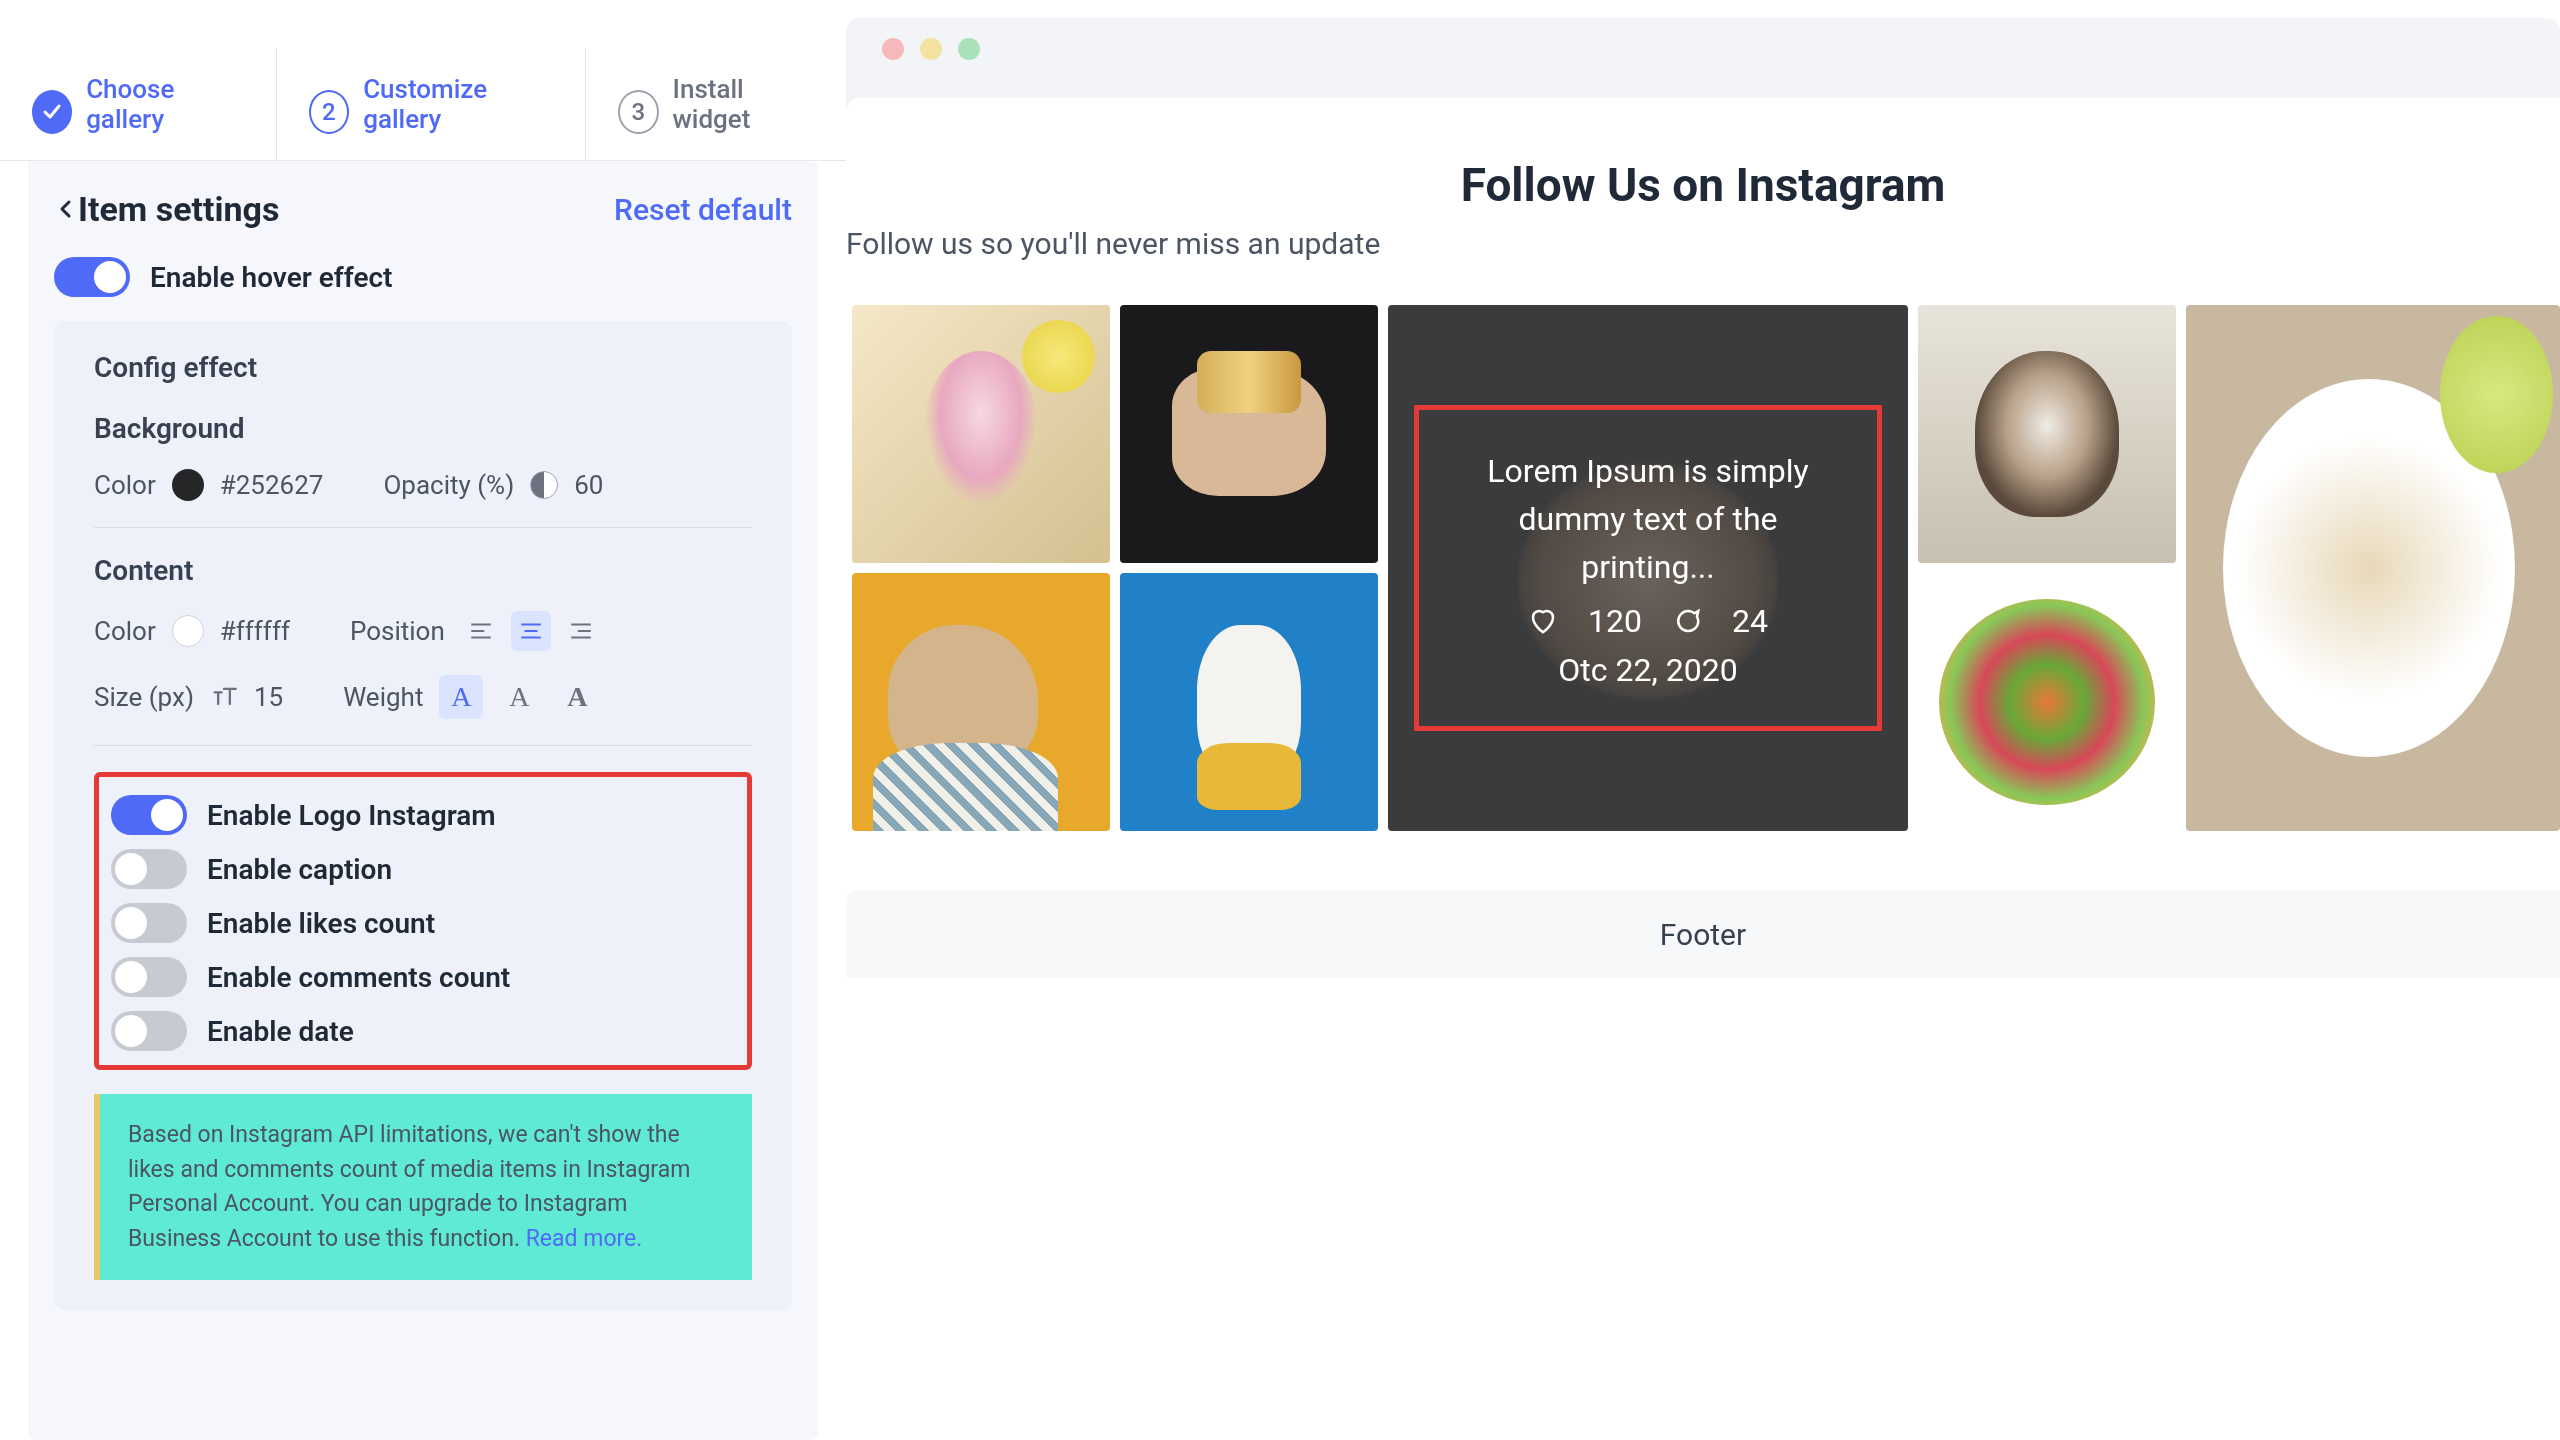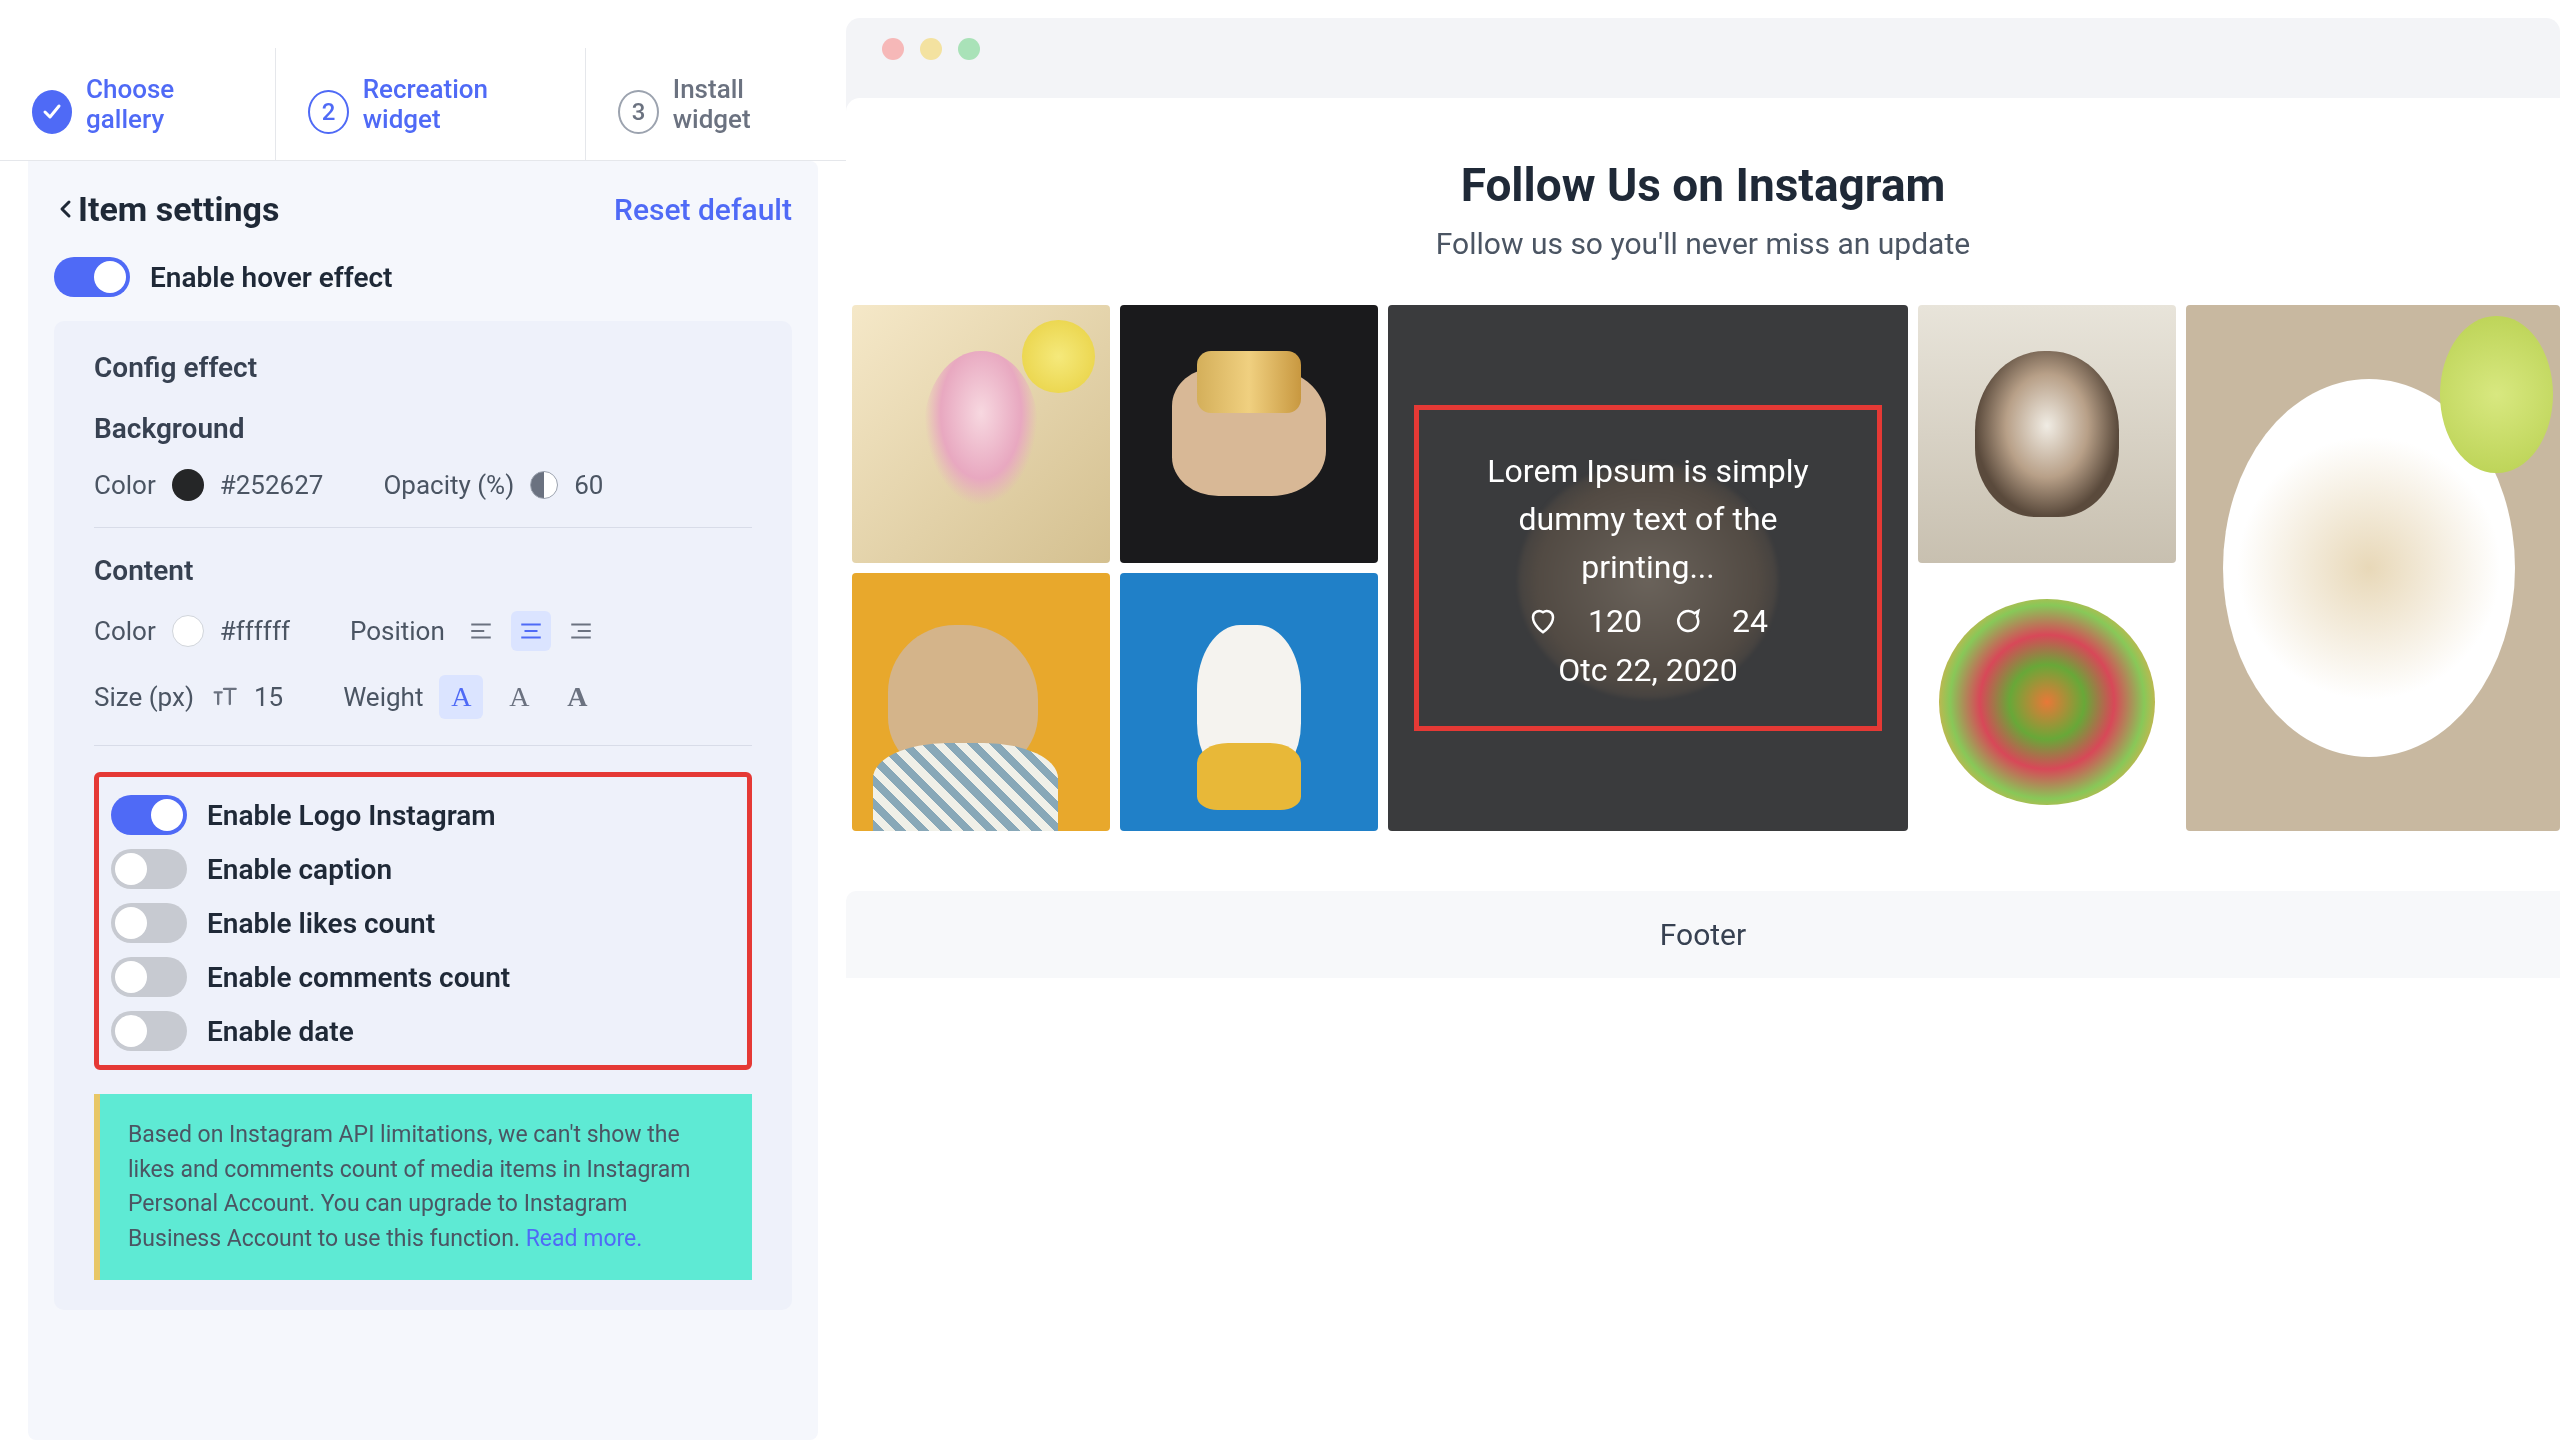--- a/index.html
+++ b/index.html
@@ -86,21 +86,21 @@
     .browser-bar { display: flex; align-items: center; padding: 20px 36px; position: relative; }
     .dots { display: flex; gap: 16px; }
     .dot { width: 22px; height: 22px; border-radius: 50%; }
     .dot.red { background: #f6b8b8; }
     .dot.yellow { background: #f3e2a0; }
     .dot.green { background: #a9e2b8; }
     .browser-title { position: absolute; left: 50%; transform: translateX(-50%); font-size: 32px; font-weight: 700; color: #1f2937; }
 
     .preview-body { background: #fff; margin: 18px 0 0 0; border-radius: 14px 0 0 0; padding: 60px 0 0 0; }
     .feed-title { text-align: center; font-size: 46px; font-weight: 700; color: #1f2937; margin-bottom: 14px; }
-    .feed-subtitle { text-align: center; font-size: 30px; color: #4b5563; margin-bottom: 44px; }
+    .feed-subtitle { text-align: left; font-size: 30px; color: #4b5563; margin-bottom: 44px; }
 
     .grid { display: grid; grid-template-columns: 258px 258px 520px 258px 374px; grid-template-rows: 258px 258px; gap: 10px; padding: 0 0 0 6px; }
     .tile { background: #ddd; border-radius: 4px; position: relative; overflow: hidden; }
     .tile.span2 { grid-row: span 2; }
 
     .tile-cocktail { background: linear-gradient(135deg, #f5e8c8, #d4c090); }
     .tile-cocktail::before { content:''; position:absolute; left:28%; top:18%; width:44%; height:60%; background: radial-gradient(ellipse at 50% 40%, #f7d8e0 0%, #e8a8c0 50%, transparent 70%); border-radius: 50% 50% 10% 10%; }
     .tile-cocktail::after { content:''; position:absolute; right:6%; top:6%; width:28%; height:28%; background: radial-gradient(circle,#f5e97b,#e8d040); border-radius:50%; }
 
     .tile-rings { background: #1a1a1c; }
@@ -145,21 +145,21 @@
     <div class="step">
       <span class="step-circle done">
         <svg class="check-mark" viewBox="0 0 24 24" fill="none">
             <path d="M5 12l5 5 9-11" stroke="#fff" stroke-width="3" stroke-linecap="round" stroke-linejoin="round"></path>
           </svg>
       </span>
       <span class="step-label done">Choose gallery</span>
     </div>
     <div class="step">
       <span class="step-circle active">2</span>
-      <span class="step-label active">Recreation widget</span>
+      <span class="step-label active">Customize gallery</span>
     </div>
     <div class="step">
       <span class="step-circle pending">3</span>
       <span class="step-label pending">Install widget</span>
     </div>
   </div>
 
 
 
   <div class="settings">

